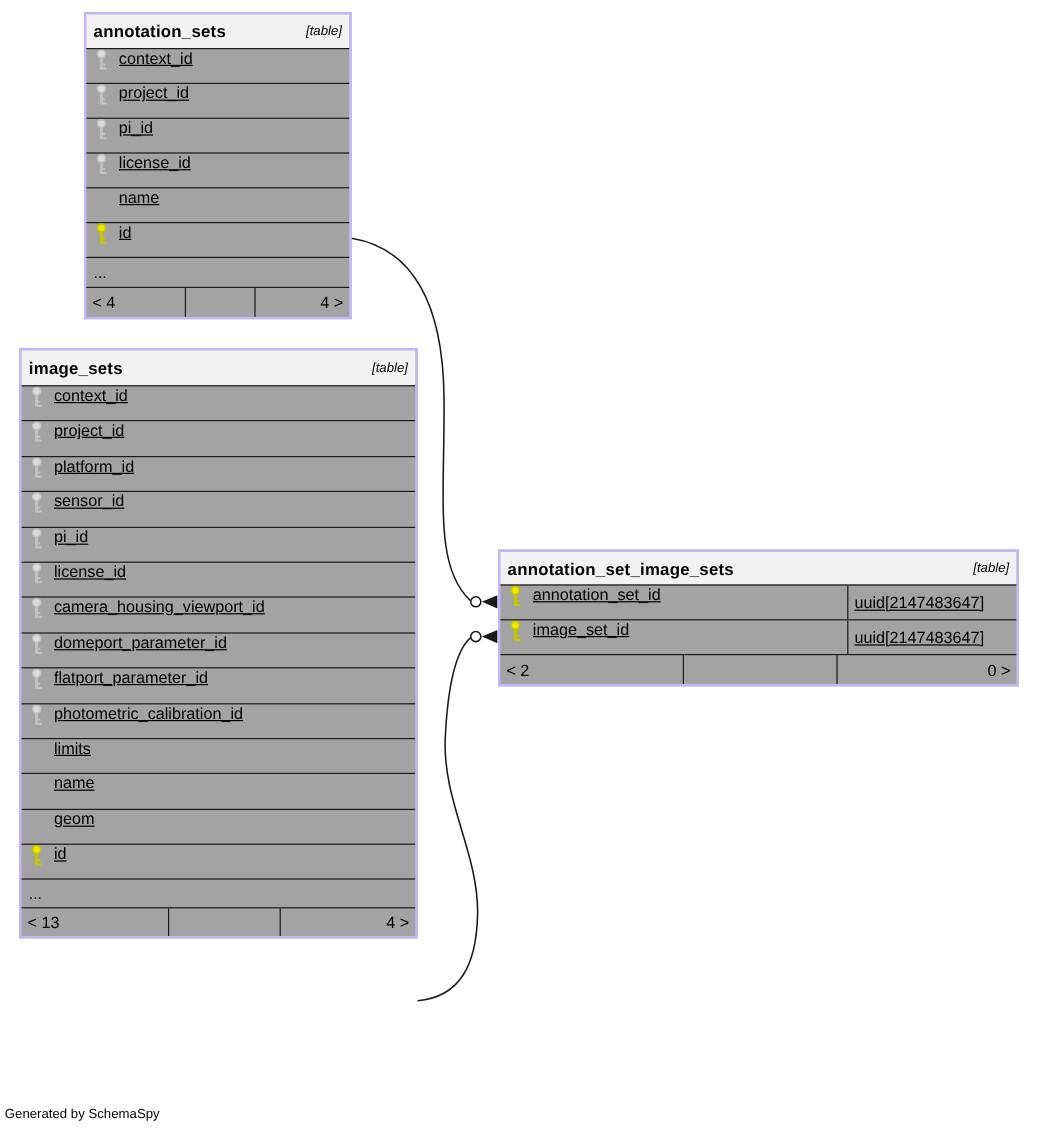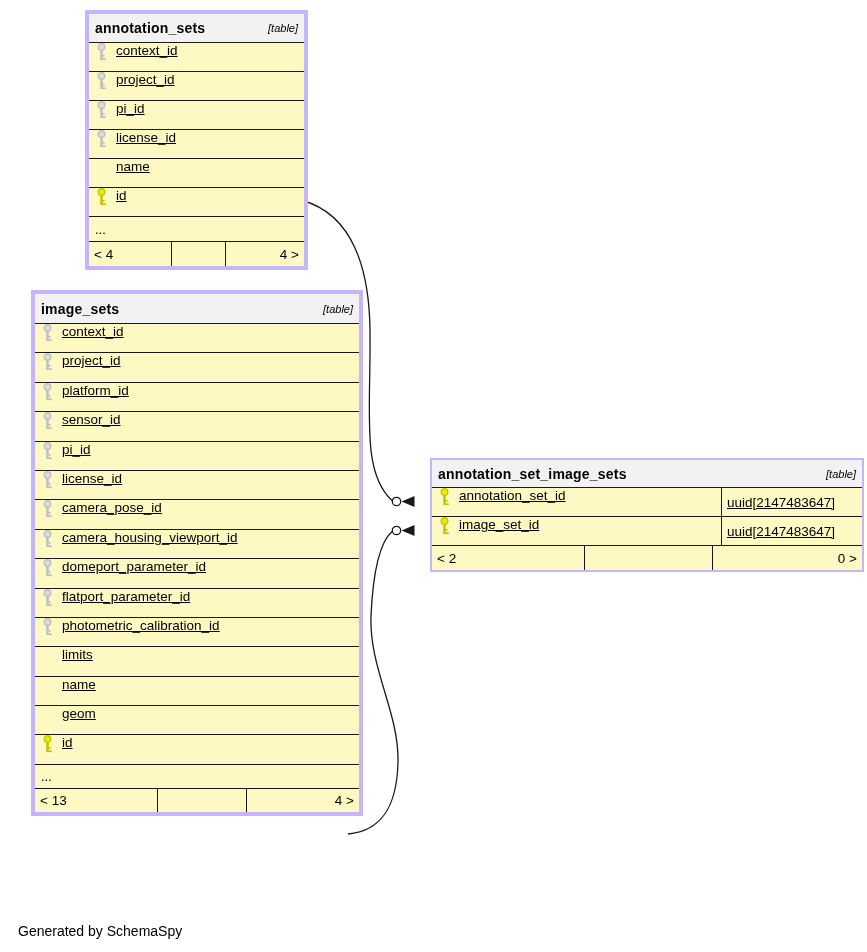--- a/index.html
+++ b/index.html
@@ -1,21 +1,21 @@
 <!DOCTYPE html>
 <html><head>
 <meta charset="utf-8">
 <style>
   html,body{margin:0;padding:0;background:#ffffff;width:867px;height:952px;overflow:hidden;
     font-family:"Liberation Sans","DejaVu Sans",sans-serif;color:#000;}
   .canvas{position:relative;width:867px;height:952px;}
   #edge-layer{position:absolute;left:0;top:0;width:867px;height:952px;pointer-events:none;}
 
-  .db-table{position:absolute;background:#fef9c3;border:4px solid #c4b5fd;box-sizing:border-box;
-    font-size:13.5px;margin-left:15px;}
+  .db-table{position:absolute;background:#a3a3a3;border:2px solid #c4b5fd;box-sizing:border-box;
+    font-size:13.5px;}
   .db-table.thick{border-width:2px;}
 
   .tbl-header{display:flex;justify-content:space-between;align-items:center;
     background:#f2f2f2;padding:0 6px;box-sizing:border-box;}
   .tbl-title{font-weight:bold;font-size:14px;letter-spacing:.2px;}
   .tbl-badge{font-size:11px;font-style:italic;}
 
   .tbl-row{display:flex;align-items:flex-start;border-top:1px solid #1a1a1a;
     height:var(--rh);box-sizing:border-box;text-decoration:underline;}
   .key-cell{width:20px;padding-left:7px;display:flex;align-items:center;flex:0 0 auto;}
@@ -24,21 +24,21 @@
     display:flex;align-items:center;padding-left:5px;box-sizing:border-box;white-space:nowrap;}
 
   .tbl-dots{border-top:1px solid #1a1a1a;box-sizing:border-box;display:flex;align-items:center;
     padding-left:6px;font-size:13px;}
   .tbl-footer{display:flex;border-top:1px solid #1a1a1a;box-sizing:border-box;align-items:stretch;}
   .tbl-footer .cell{display:flex;align-items:center;box-sizing:border-box;}
   .tbl-footer .cell + .cell{border-left:1px solid #1a1a1a;}
   .tbl-footer .cell.left{padding-left:5px;justify-content:flex-start;}
   .tbl-footer .cell.right{padding-right:5px;justify-content:flex-end;}
 
-  .note{position:absolute;left:18px;top:923px;font-size:14px;}
+  .note{position:absolute;left:4px;top:923px;font-size:11px;}
 </style>
 </head>
 <body>
 
 <div class="canvas">
 
   <svg id="edge-layer" viewBox="0 0 867 952" xmlns="http://www.w3.org/2000/svg">
     <path d="M 293 198.5 C 345 207, 369 255, 370 330 C 371 412, 361 472, 392 500.5" fill="none" stroke="#1a1a1a" stroke-width="1.3"></path>
     <path d="M 348 834 C 382 831, 397 806, 398 762 C 399 712, 369 668, 371 616 C 373 572, 379 543, 392 531.5" fill="none" stroke="#1a1a1a" stroke-width="1.3"></path>
     <circle cx="396.5" cy="501.5" r="4.2" fill="#ffffff" stroke="#1a1a1a" stroke-width="1.3"></circle>
@@ -195,31 +195,20 @@
         </div>
         <div class="tbl-row">
           <span class="key-cell">
             <svg width="11" height="18" viewBox="0 0 11 18">
               <line x1="5.5" y1="6.5" x2="5.5" y2="17" stroke="#c0c0c0" stroke-width="2.6"></line>
               <line x1="5.5" y1="12.8" x2="8.6" y2="12.8" stroke="#c0c0c0" stroke-width="1.8"></line>
               <line x1="5.5" y1="16.2" x2="9.8" y2="16.2" stroke="#c0c0c0" stroke-width="1.8"></line>
               <circle cx="5.5" cy="4" r="3.3" fill="#dcdcdc" stroke="#c0c0c0" stroke-width="1.4"></circle>
             </svg>
           </span>
-          <span class="col-name">camera_pose_id</span>
-        </div>
-        <div class="tbl-row">
-          <span class="key-cell">
-            <svg width="11" height="18" viewBox="0 0 11 18">
-              <line x1="5.5" y1="6.5" x2="5.5" y2="17" stroke="#c0c0c0" stroke-width="2.6"></line>
-              <line x1="5.5" y1="12.8" x2="8.6" y2="12.8" stroke="#c0c0c0" stroke-width="1.8"></line>
-              <line x1="5.5" y1="16.2" x2="9.8" y2="16.2" stroke="#c0c0c0" stroke-width="1.8"></line>
-              <circle cx="5.5" cy="4" r="3.3" fill="#dcdcdc" stroke="#c0c0c0" stroke-width="1.4"></circle>
-            </svg>
-          </span>
           <span class="col-name">camera_housing_viewport_id</span>
         </div>
         <div class="tbl-row">
           <span class="key-cell">
             <svg width="11" height="18" viewBox="0 0 11 18">
               <line x1="5.5" y1="6.5" x2="5.5" y2="17" stroke="#c0c0c0" stroke-width="2.6"></line>
               <line x1="5.5" y1="12.8" x2="8.6" y2="12.8" stroke="#c0c0c0" stroke-width="1.8"></line>
               <line x1="5.5" y1="16.2" x2="9.8" y2="16.2" stroke="#c0c0c0" stroke-width="1.8"></line>
               <circle cx="5.5" cy="4" r="3.3" fill="#dcdcdc" stroke="#c0c0c0" stroke-width="1.4"></circle>
             </svg>

